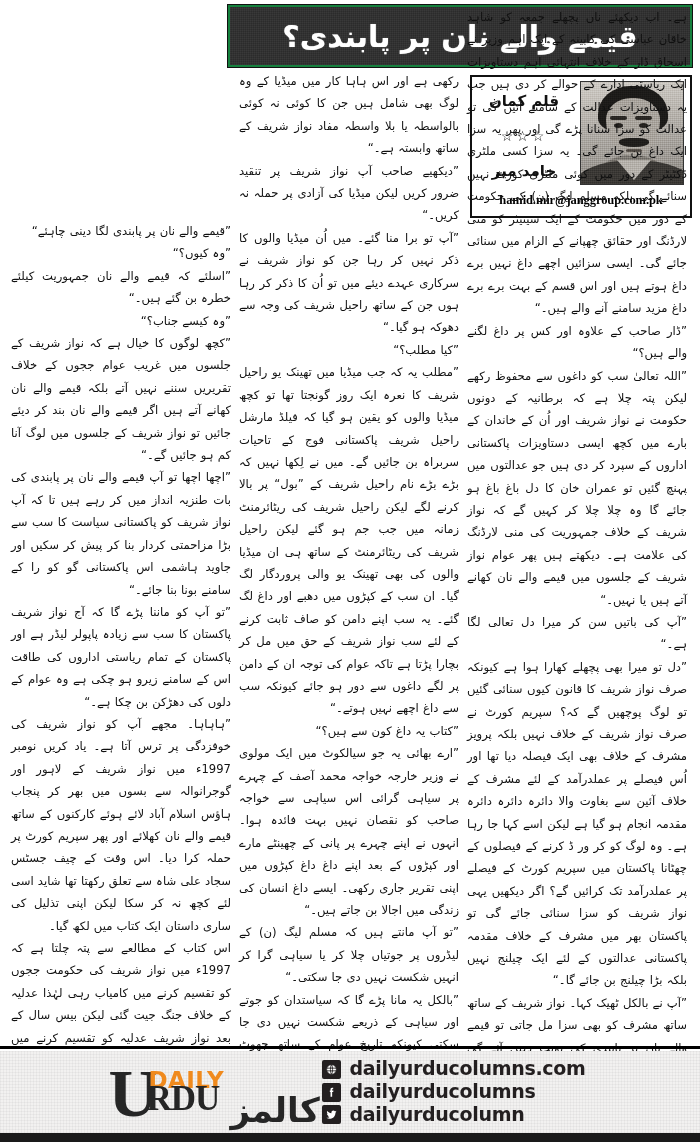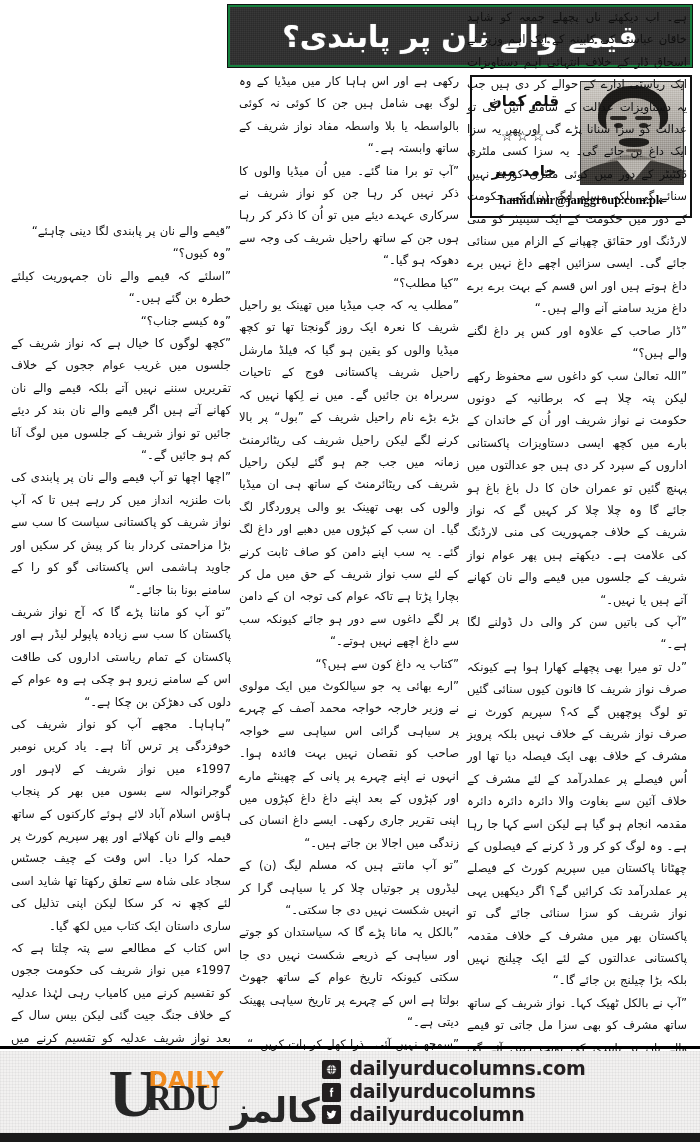--- a/index.html
+++ b/index.html
@@ -405,38 +405,39 @@
         <p>”تو آپ کو ماننا پڑے گا کہ آج نواز شریف پاکستان کا سب سے زیادہ پاپولر لیڈر ہے اور پاکستان کے تمام ریاستی اداروں کی طاقت اس کے سامنے زیرو ہو چکی ہے وہ عوام کے دلوں کی دھڑکن بن چکا ہے۔“</p>
         <p>”ہاہاہا۔ مجھے آپ کو نواز شریف کی خوفزدگی پر ترس آتا ہے۔ یاد کریں نومبر 1997ء میں نواز شریف کے لاہور اور گوجرانوالہ سے بسوں میں بھر کر پنجاب ہاؤس اسلام آباد لائے ہوئے کارکنوں کے ساتھ قیمے والے نان کھلائے اور پھر سپریم کورٹ پر حملہ کرا دیا۔ اس وقت کے چیف جسٹس سجاد علی شاہ سے تعلق رکھتا تھا شاید اسی لئے کچھ نہ کر سکا لیکن اپنی تذلیل کی ساری داستان ایک کتاب میں لکھ گیا۔</p>
         <p>اس کتاب کے مطالعے سے پتہ چلتا ہے کہ 1997ء میں نواز شریف کی حکومت ججوں کو تقسیم کرنے میں کامیاب رہی لہٰذا عدلیہ کے خلاف جنگ جیت گئی لیکن بیس سال کے بعد نواز شریف عدلیہ کو تقسیم کرنے میں کامیاب نہیں ہو سکے اس لئے وہ شکست کھا چکے ہیں، شکست کو چھپانے کے لئے انہوں نے ہاہا کار مچا</p>
       </div>
     </div>
 
     <div class="col">
       <div class="banner-spacer"></div>
       <div class="col-inner">
         <p>رکھی ہے اور اس ہاہا کار میں میڈیا کے وہ لوگ بھی شامل ہیں جن کا کوئی نہ کوئی بالواسطہ یا بلا واسطہ مفاد نواز شریف کے ساتھ وابستہ ہے۔“</p>
+        <p>”دیکھیے صاحب آپ نواز شریف پر تنقید ضرور کریں لیکن میڈیا کی آزادی پر حملہ نہ کریں۔“</p>
         <p>”آپ تو برا منا گئے۔ میں اُن میڈیا والوں کا ذکر نہیں کر رہا جن کو نواز شریف نے سرکاری عہدے دیئے میں تو اُن کا ذکر کر رہا ہوں جن کے ساتھ راحیل شریف کی وجہ سے دھوکہ ہو گیا۔“</p>
         <p>”کیا مطلب؟“</p>
         <p>”مطلب یہ کہ جب میڈیا میں تھینک یو راحیل شریف کا نعرہ ایک روز گونجتا تھا تو کچھ میڈیا والوں کو یقین ہو گیا کہ فیلڈ مارشل راحیل شریف پاکستانی فوج کے تاحیات سربراہ بن جائیں گے۔ میں نے لِکھا نہیں کہ بڑے بڑے نام راحیل شریف کے ”بول“ پر بالا کرنے لگے لیکن راحیل شریف کی ریٹائرمنٹ زمانہ میں جب جم ہو گئے لیکن راحیل شریف کی ریٹائرمنٹ کے ساتھ ہی ان میڈیا والوں کی بھی تھینک یو والی پروردگار لگ گیا۔ ان سب کے کپڑوں میں دھبے اور داغ لگ گئے۔ یہ سب اپنے دامن کو صاف ثابت کرنے کے لئے سب نواز شریف کے حق میں مل کر بچارا پڑتا ہے تاکہ عوام کی توجہ ان کے دامن پر لگے داغوں سے دور ہو جائے کیونکہ سب سے داغ اچھے نہیں ہوتے۔“</p>
         <p>”کتاب یہ داغ کون سے ہیں؟“</p>
         <p>”ارے بھائی یہ جو سیالکوٹ میں ایک مولوی نے وزیر خارجہ خواجہ محمد آصف کے چہرے پر سیاہی گرائی اس سیاہی سے خواجہ صاحب کو نقصان نہیں بہت فائدہ ہوا۔ انہوں نے اپنے چہرے پر پانی کے چھینٹے مارے اور کپڑوں کے بعد اپنے داغ داغ کپڑوں میں اپنی تقریر جاری رکھی۔ ایسے داغ انسان کی زندگی میں اجالا بن جاتے ہیں۔“</p>
         <p>”تو آپ مانتے ہیں کہ مسلم لیگ (ن) کے لیڈروں پر جوتیاں چلا کر یا سیاہی گرا کر انہیں شکست نہیں دی جا سکتی۔“</p>
         <p>”بالکل یہ مانا پڑے گا کہ سیاستدان کو جوتے اور سیاہی کے ذریعے شکست نہیں دی جا سکتی کیونکہ تاریخ عوام کے ساتھ جھوٹ بولتا ہے اس کے چہرے پر تاریخ سیاہی پھینک دیتی ہے۔“</p>
         <p>”سمجھ نہیں آئی۔ ذرا کھل کر بات کریں۔“</p>
         <p>”کیا کھل کر بات کروں۔ لوگوں کو سب سمجھ آ جاتی ہے۔“</p>
       </div>
     </div>
 
     <div class="col">
       <div class="col-inner">
         <p>ہے۔ اب دیکھئے ناں پچھلے جمعہ کو شاہد خاقان عباسی کی کابینہ کے ایک اہم وزیر نے اسحاق ڈار کے خلاف انتہائی اہم دستاویزات ایک ریاستی ادارے کے حوالے کر دی ہیں جب یہ دستاویزات عدالت کے سامنے آئیں گی تو عدالت کو سزا سنانا پڑے گی اور پھر یہ سزا ایک داغ بن جائے گی۔ یہ سزا کسی ملٹری ڈکٹیٹر کے دور میں کوئی ملٹری کورٹ نہیں سنائے گی بلکہ مسلم لیگ (ن) کی حکومت کے دور میں حکومت کے ایک سینیٹر کو منی لارڈنگ اور حقائق چھپانے کے الزام میں سنائی جائے گی۔ ایسی سزائیں اچھے داغ نہیں برے داغ ہوتے ہیں اور اس قسم کے بہت برے برے داغ مزید سامنے آنے والے ہیں۔“</p>
         <p>”ڈار صاحب کے علاوہ اور کس پر داغ لگنے والے ہیں؟“</p>
         <p>”اللہ تعالیٰ سب کو داغوں سے محفوظ رکھے لیکن پتہ چلا ہے کہ برطانیہ کے دونوں حکومت نے نواز شریف اور اُن کے خاندان کے بارے میں کچھ ایسی دستاویزات پاکستانی اداروں کے سپرد کر دی ہیں جو عدالتوں میں پہنچ گئیں تو عمران خان کا دل باغ باغ ہو جائے گا وہ چلا چلا کر کہیں گے کہ نواز شریف کے خلاف جمہوریت کی منی لارڈنگ کی علامت ہے۔ دیکھتے ہیں پھر عوام نواز شریف کے جلسوں میں قیمے والے نان کھانے آتے ہیں یا نہیں۔“</p>
-        <p>”آپ کی باتیں سن کر والی دل ڈولنے لگا ہے۔“</p>
+        <p>”آپ کی باتیں سن کر میرا دل تعالی لگا ہے۔“</p>
         <p>”دل تو میرا بھی پچھلے کھارا ہوا ہے کیونکہ صرف نواز شریف کا قانون کیوں سنائی گئیں تو لوگ پوچھیں گے کہ؟ سپریم کورٹ نے صرف نواز شریف کے خلاف نہیں بلکہ پرویز مشرف کے خلاف بھی ایک فیصلہ دیا تھا اور اُس فیصلے پر عملدرآمد کے لئے مشرف کے خلاف آئین سے بغاوت والا دائرہ دائرہ دائرہ مقدمہ انجام ہو گیا ہے لیکن اسے کہا جا رہا ہے۔ وہ لوگ کو کر ور ڈ کرنے کے فیصلوں کے چھٹانا پاکستان میں سپریم کورٹ کے فیصلے پر عملدرآمد تک کرائیں گے؟ اگر دیکھیں یہی نواز شریف کو سزا سنائی جائے گی تو پاکستان بھر میں مشرف کے خلاف مقدمہ پاکستانی عدالتوں کے لئے ایک چیلنج نہیں بلکہ بڑا چیلنج بن جائے گا۔“</p>
         <p>”آپ نے بالکل ٹھیک کہا۔ نواز شریف کے ساتھ ساتھ مشرف کو بھی سزا مل جاتی تو قیمے والے نان پر پابندی کی نوبت نہیں آئے گی بلکہ ہماری عدالتیں ہمارا فخر بن جائیں گی۔“</p>
       </div>
     </div>
 
   </div>
 
   <div id="footer-rule-top"></div>
 
   <div id="footer">

